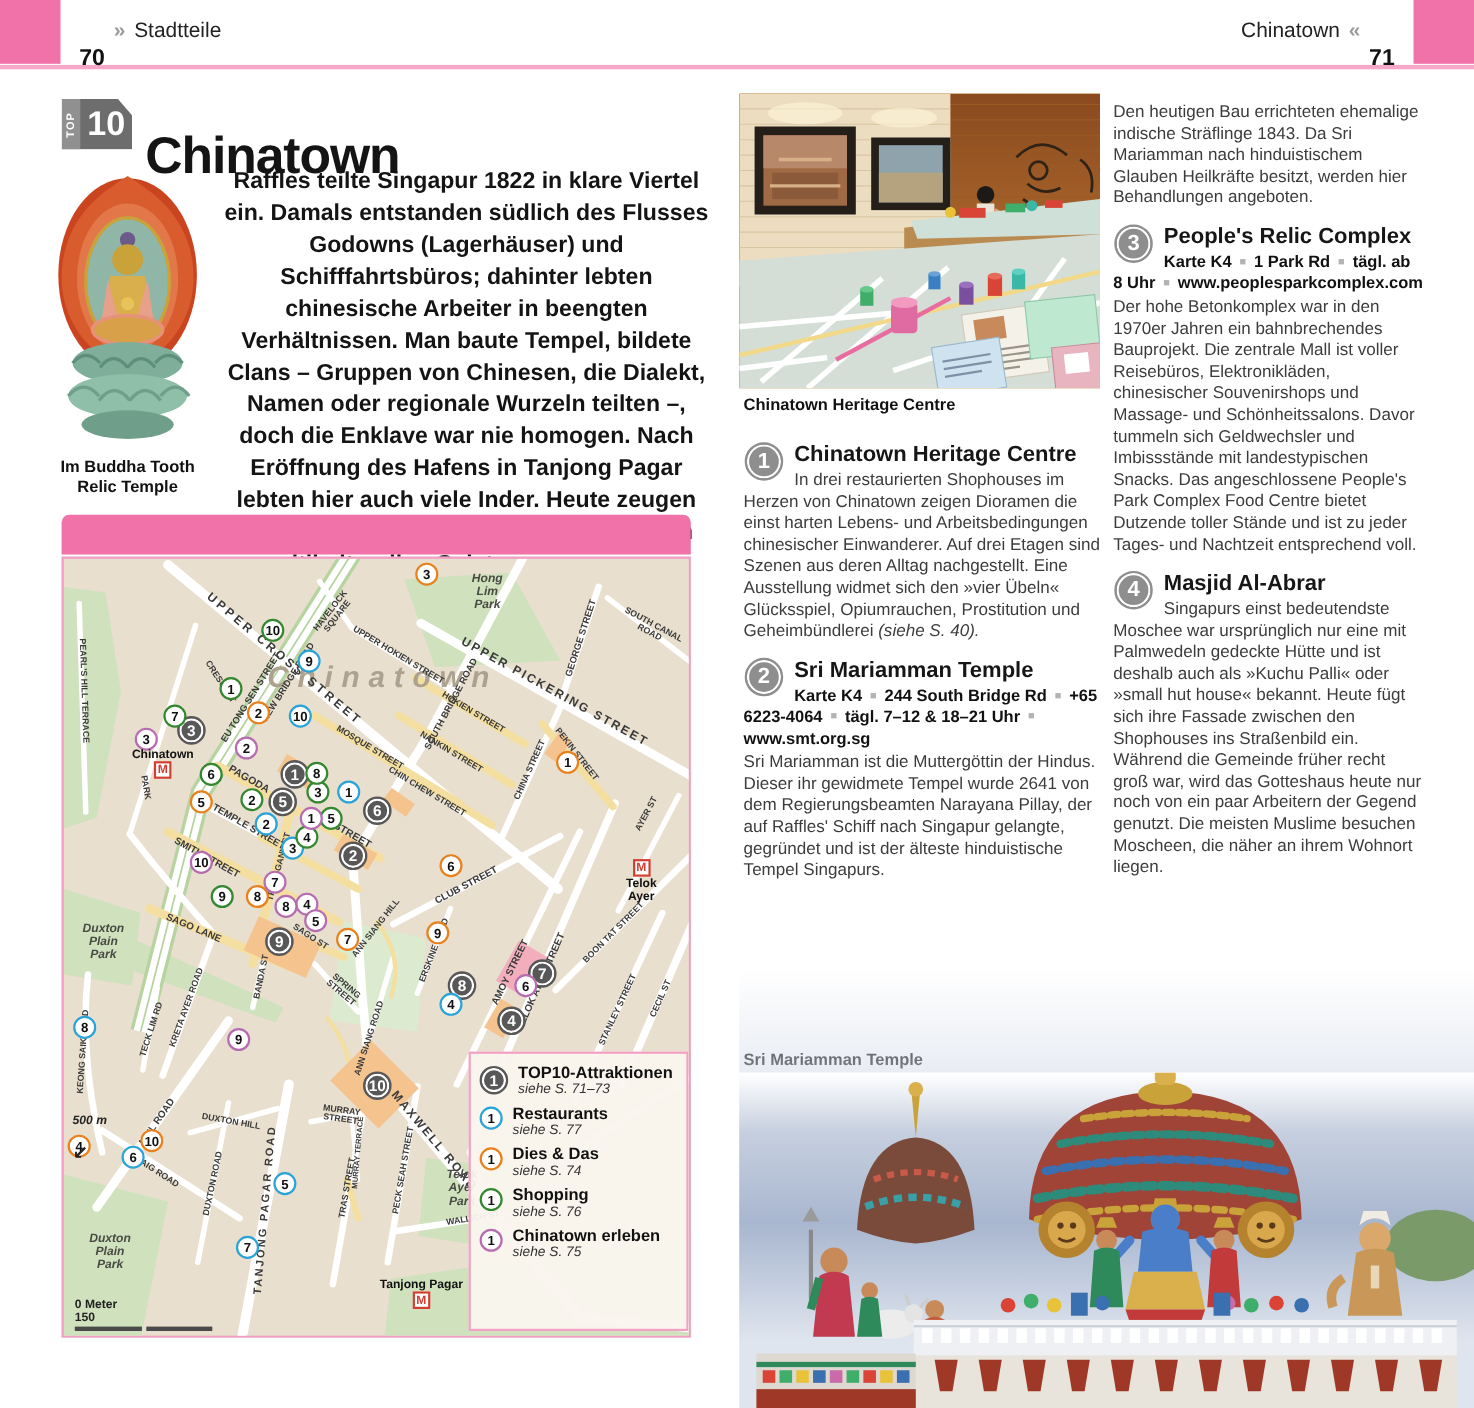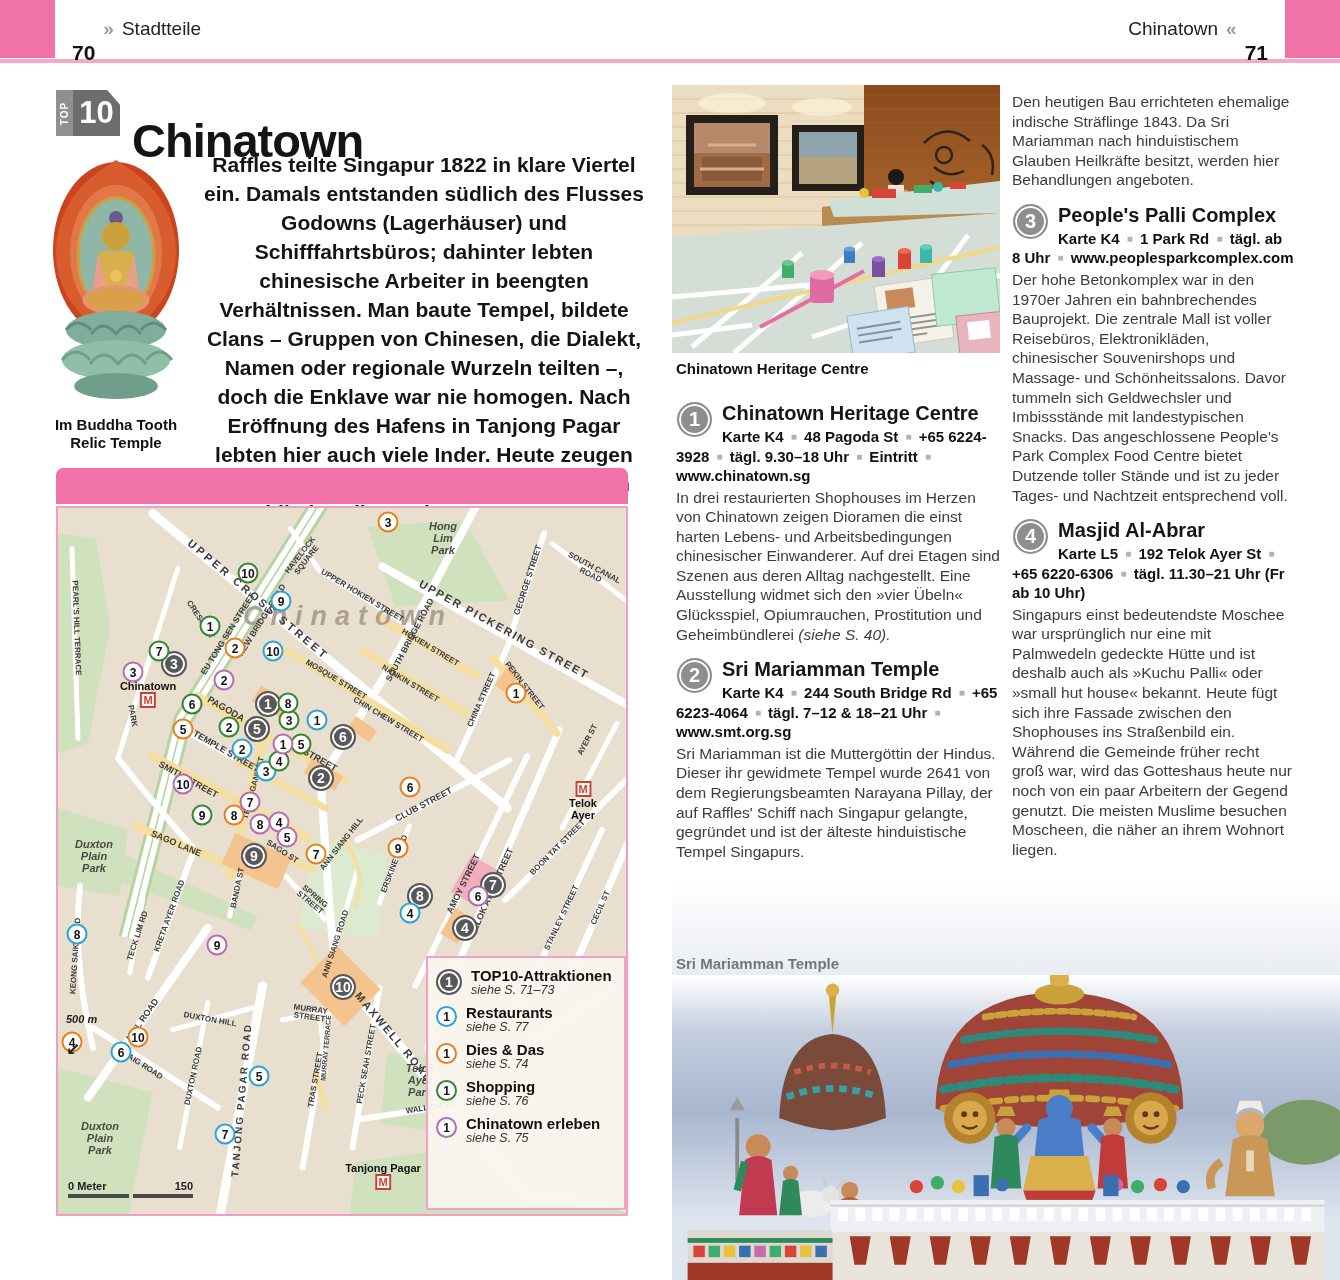--- a/index.html
+++ b/index.html
@@ -59,21 +59,21 @@
   .station .mbox{width:16px;height:16px;margin:0 auto;background:#fff;border:2px solid var(--mrt,#d23f31);
       color:var(--mrt,#d23f31);font-weight:bold;font-size:11px;line-height:13px;}
   .station .mlabel{font-weight:bold;font-size:11px;color:#111;line-height:12px;white-space:pre-line;}
   .legend-box{position:absolute;left:368px;top:448px;width:200px;height:254px;background:rgba(250,246,238,.95);
       border:2px solid #f2a0c4;padding:10px 8px;}
   .legend-item{display:flex;gap:9px;margin-bottom:7px;align-items:flex-start;}
   .legend-item .marker{position:static;transform:none;flex:0 0 auto;margin-top:1px;}
   .leg-label{font-weight:bold;font-size:15px;color:#111;line-height:15px;}
   .leg-sub{font-style:italic;font-size:12.5px;color:#333;line-height:15px;}
   .scalebar{position:absolute;left:10px;top:672px;width:125px;font-size:11px;font-weight:bold;color:#222;}
-  .scalebar .lbls{display:flex;justify-content:space-between;}
+  .scalebar .lbls{display:flex;justify-content:space-between;flex-direction:column;}
   .scalebar .bars{display:flex;gap:4px;margin-top:2px;}
   .scalebar .bars i{display:block;height:4px;background:#4a4a4a;flex:1;}
   .north{position:absolute;left:8px;top:505px;font-style:italic;font-size:11px;font-weight:bold;color:#222;}
   .north .arr{font-size:17px;font-style:normal;display:block;margin-top:14px;}
 
   
   .photo1{position:absolute;left:672px;top:85px;width:328px;height:268px;overflow:hidden;background:#c8984e;}
   .caption{position:absolute;font-weight:bold;font-size:15px;color:#111;}
   .cap1{left:676px;top:360px;}
   .cap2{left:676px;top:955px;}
@@ -518,50 +518,48 @@
     </svg>
   </div>
   <div class="caption cap1">Chinatown Heritage Centre</div>
 
   <div class="colA">
     <div class="entry">
       <div class="entry-num">
           <span>1</span>
         </div>
       <div class="entry-title">Chinatown Heritage Centre</div>
-      <div class="entry-details">Karte K4 <span class="sq">■</span> 48 Pagoda St <span class="sq">■</span> +65 6224-3928 <span class="sq">■</span> tägl. 9.30–18 Uhr <span class="sq">■</span> Eintritt <span class="sq">■</span> www.chinatown.sg</div>
       <div class="entry-body"><span>In drei restaurierten Shophouses im Herzen von Chinatown zeigen Dioramen die einst harten Lebens- und Arbeitsbedingungen chinesischer Einwanderer. Auf drei Etagen sind Szenen aus deren Alltag nachgestellt. Eine Ausstellung widmet sich den »vier Übeln« Glücksspiel, Opiumrauchen, Prostitution und Geheimbündlerei </span><i>(siehe S. 40).</i></div>
     </div>
     <div class="entry">
       <div class="entry-num">
           <span>2</span>
         </div>
       <div class="entry-title">Sri Mariamman Temple</div>
       <div class="entry-details">Karte K4 <span class="sq">■</span> 244 South Bridge Rd <span class="sq">■</span> +65 6223-4064 <span class="sq">■</span> tägl. 7–12 &amp; 18–21 Uhr <span class="sq">■</span> www.smt.org.sg</div>
       <div class="entry-body"><span>Sri Mariamman ist die Muttergöttin der Hindus. Dieser ihr gewidmete Tempel wurde 2641 von dem Regierungsbeamten Narayana Pillay, der auf Raffles' Schiff nach Singapur gelangte, gegründet und ist der älteste hinduistische Tempel Singapurs.</span><i></i></div>
     </div>
   </div>
   <div class="caption cap2">Sri Mariamman Temple</div>
 
   <div class="colB">
     <div class="body-text">Den heutigen Bau errichteten ehemalige indische Sträflinge 1843. Da Sri Mariamman nach hinduistischem Glauben Heilkräfte besitzt, werden hier Behandlungen angeboten.</div>
     <div class="entry">
       <div class="entry-num">
           <span>3</span>
         </div>
-      <div class="entry-title">People's Palli Complex</div>
+      <div class="entry-title">People's Relic Complex</div>
       <div class="entry-details">Karte K4 <span class="sq">■</span> 1 Park Rd <span class="sq">■</span> tägl. ab 8 Uhr <span class="sq">■</span> www.peoplesparkcomplex.com</div>
       <div class="entry-body"><span>Der hohe Betonkomplex war in den 1970er Jahren ein bahnbrechendes Bauprojekt. Die zentrale Mall ist voller Reisebüros, Elektronikläden, chinesischer Souvenirshops und Massage- und Schönheitssalons. Davor tummeln sich Geldwechsler und Imbissstände mit landestypischen Snacks. Das angeschlossene People's Park Complex Food Centre bietet Dutzende toller Stände und ist zu jeder Tages- und Nachtzeit entsprechend voll.</span><i></i></div>
     </div>
     <div class="entry">
       <div class="entry-num">
           <span>4</span>
         </div>
       <div class="entry-title">Masjid Al-Abrar</div>
-      <div class="entry-details">Karte L5 <span class="sq">■</span> 192 Telok Ayer St <span class="sq">■</span> +65 6220-6306 <span class="sq">■</span> tägl. 11.30–21 Uhr (Fr ab 10 Uhr)</div>
       <div class="entry-body"><span>Singapurs einst bedeutendste Moschee war ursprünglich nur eine mit Palmwedeln gedeckte Hütte und ist deshalb auch als »Kuchu Palli« oder »small hut house« bekannt. Heute fügt sich ihre Fassade zwischen den Shophouses ins Straßenbild ein. Während die Gemeinde früher recht groß war, wird das Gotteshaus heute nur noch von ein paar Arbeitern der Gegend genutzt. Die meisten Muslime besuchen Moscheen, die näher an ihrem Wohnort liegen.</span><i></i></div>
     </div>
   </div>
 
   <div class="photo2-fadeup"></div>
   <div class="photo2">
     <svg width="668" height="305" viewBox="0 0 668 320">
       <ellipse cx="648" cy="165" rx="48" ry="34" fill="#7a9a6a"></ellipse>
 
       <path d="M260,140 Q262,20 390,18 Q518,20 520,140 Q468,158 390,160 Q312,158 260,140 Z" fill="#a04438"></path>

